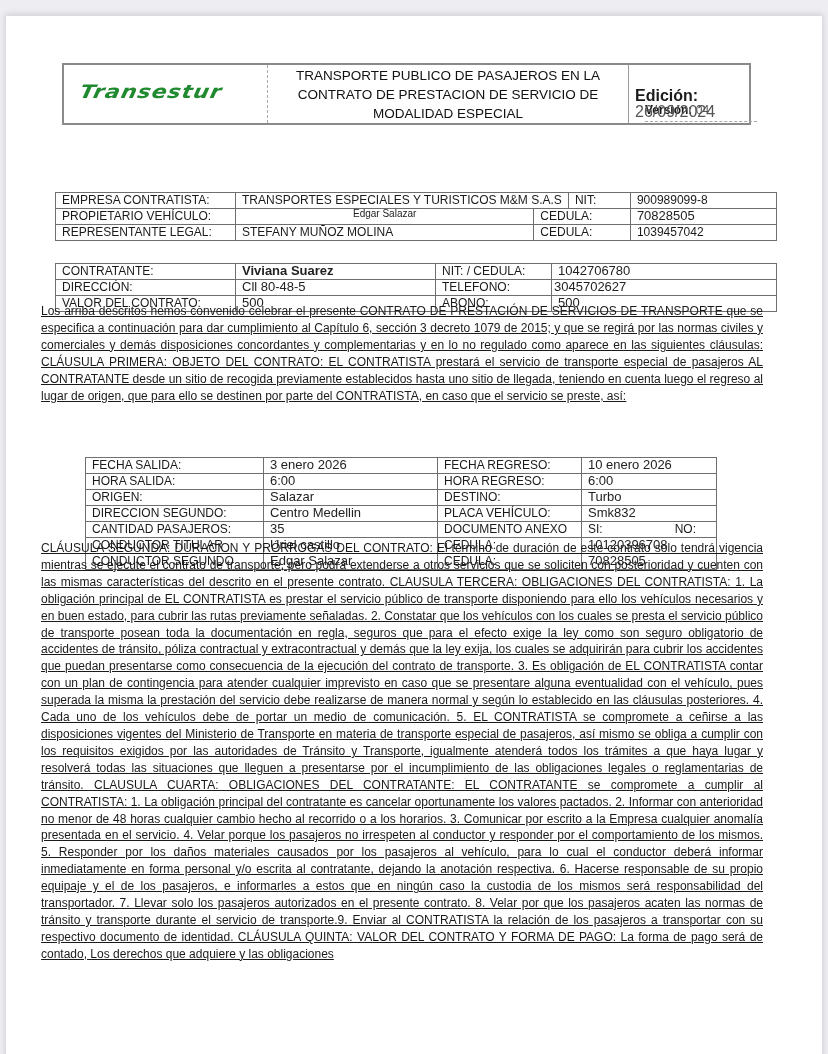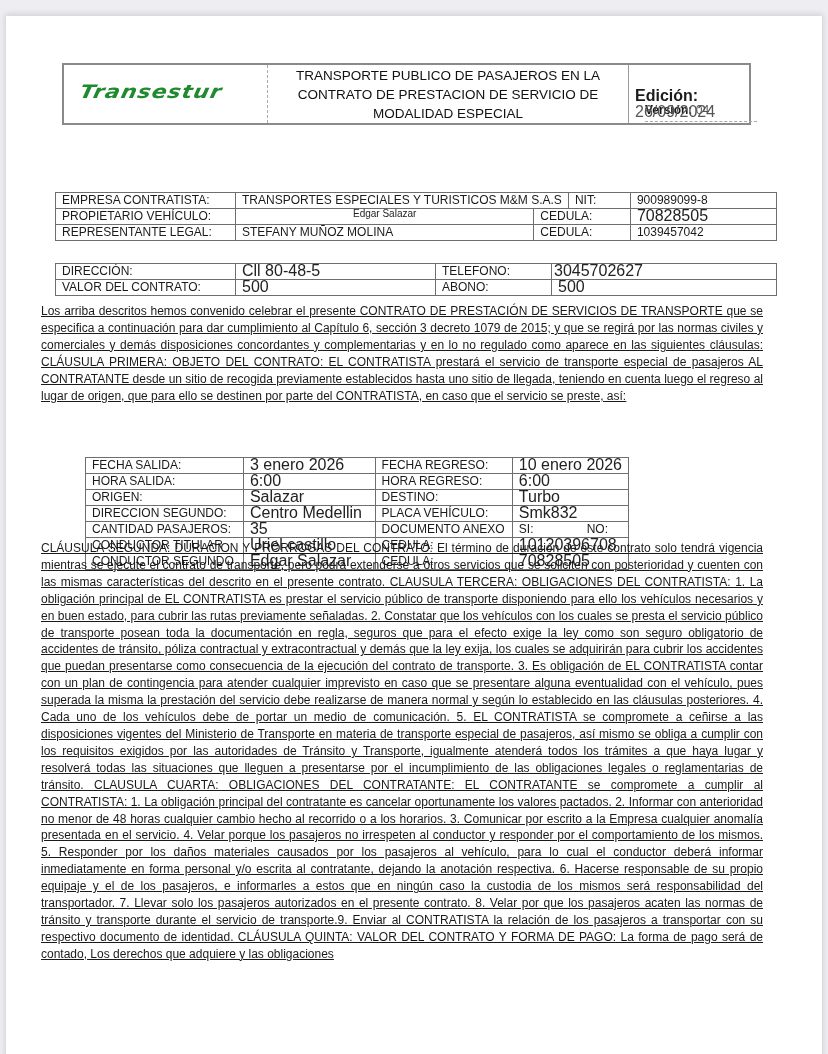--- a/index.html
+++ b/index.html
@@ -32,21 +32,21 @@
     .hdr .title-line { display: block; font-size: 13.5px; line-height: 19px; color: #111; }
     .hdr .title-cell .inner { padding-top: 1px; }
     .hdr .meta-cell { position: absolute; left: 565px; top: 0; width: 120px; height: 58px; }
     .hdr .meta-row1 { position: absolute; left: 16px; top: 2px; font-size: 12px; border-bottom: 1px dashed #aaa; width: 112px; height: 18px; margin-top: 36px; }
     .hdr .meta-row2 { position: absolute; left: 6px; top: 23px; font-size: 16px; line-height: 16px; }
     .lbl-strong { font-weight: bold; }
     .muted { color: #555; }
 
     table.grid { position: absolute; border-collapse: collapse; font-size: 12px; margin-top: 48px; }
     table.grid td { border: 1px solid #6e6e6e; padding: 0 6px; height: 15px; line-height: 14px; vertical-align: top; white-space: nowrap; overflow: hidden; }
-    .hand { font-family: "Liberation Sans", sans-serif; font-size: 16px; color: #222; }
+    .hand { font-family: "Liberation Sans", sans-serif; font-size: 13px; color: #222; }
     .bold { font-weight: bold; }
 
     .para {
       position: absolute; left: 35px; width: 722px;
       font-size: 12px; line-height: 16.9px; text-align: justify; color: #1a1a1a; text-decoration: underline;
     }
     .para .ul { text-decoration: underline; }
   </style>
 </head>
 <body>
@@ -107,40 +107,46 @@
     </table>
 
   <table class="grid" style="left:49px; top:199px; width:722px;">
     <colgroup>
         <col style="width:180px">
         <col style="width:200px">
         <col style="width:116px">
         <col>
       </colgroup>
     <tbody>
+        <tr>
+      <td>CONTRATANTE:</td>
+      <td class="hand bold">Viviana Suarez</td>
+      <td>NIT: / CEDULA:</td>
+      <td class="hand">1042706780</td>
+    </tr>
     <tr>
       <td>DIRECCIÓN:</td>
       <td class="hand">Cll 80-48-5</td>
       <td>TELEFONO:</td>
       <td class="hand" style="padding-left:2px">3045702627</td>
     </tr>
     <tr>
       <td>VALOR DEL CONTRATO:</td>
       <td class="hand">500</td>
       <td>ABONO:</td>
       <td class="hand">500</td>
     </tr>
   </tbody>
     </table>
 
   <div class="para" style="top:287px;">
     <span>Los arriba descritos hemos convenido celebrar el presente CONTRATO DE PRESTACIÓN DE SERVICIOS DE TRANSPORTE que se especifica a continuación para dar cumplimiento al Capítulo 6, sección 3 decreto 1079 de 2015;  y que se regirá  por las normas civiles y comerciales y demás disposiciones concordantes y complementarias y en lo no regulado como aparece en las siguientes cláusulas: CLÁUSULA PRIMERA: OBJETO DEL CONTRATO: EL CONTRATISTA prestará el servicio de transporte especial de pasajeros AL CONTRATANTE desde un sitio de recogida previamente establecidos hasta uno sitio de llegada, teniendo en cuenta luego el regreso al </span><span class="ul">lugar de origen, que para ello se destinen por parte del CONTRATISTA, en caso que el servicio se preste, así:</span>
   </div>
 
-  <table class="grid" style="left:79px; top:393px; width:544px;">
+  <table class="grid" style="left:79px; top:393px; width:632px;">
     <colgroup>
         <col style="width:178px">
         <col style="width:174px">
         <col style="width:144px">
         <col>
       </colgroup>
     <tbody>
         <tr>
       <td>FECHA SALIDA:</td>
       <td class="hand">3 enero 2026</td>

